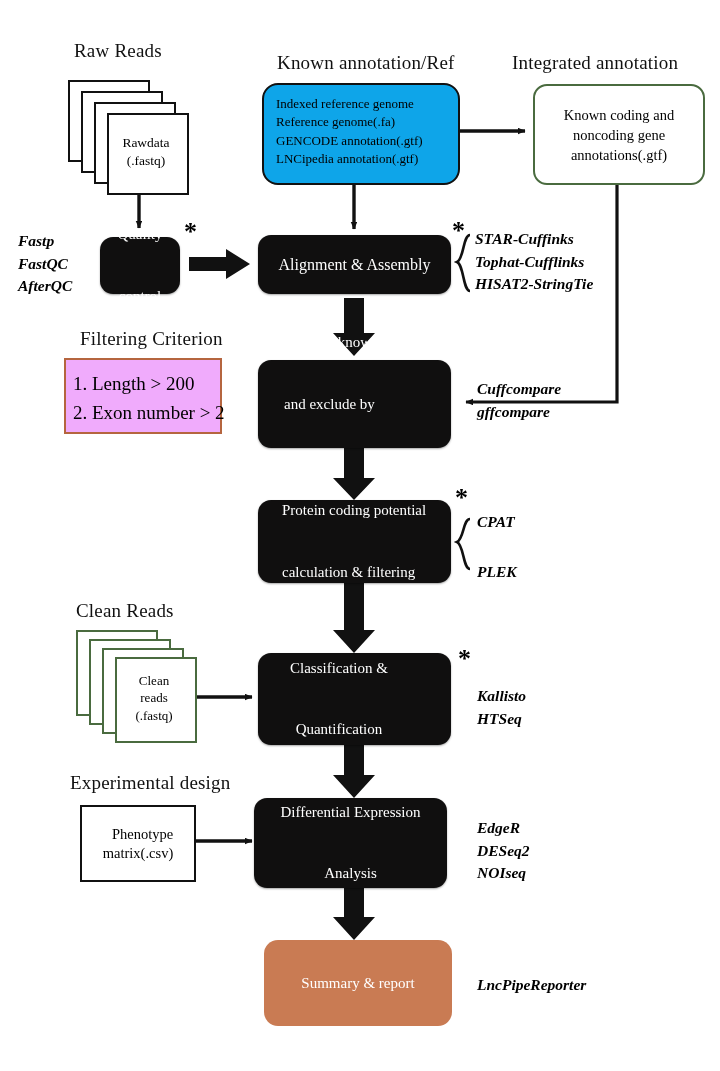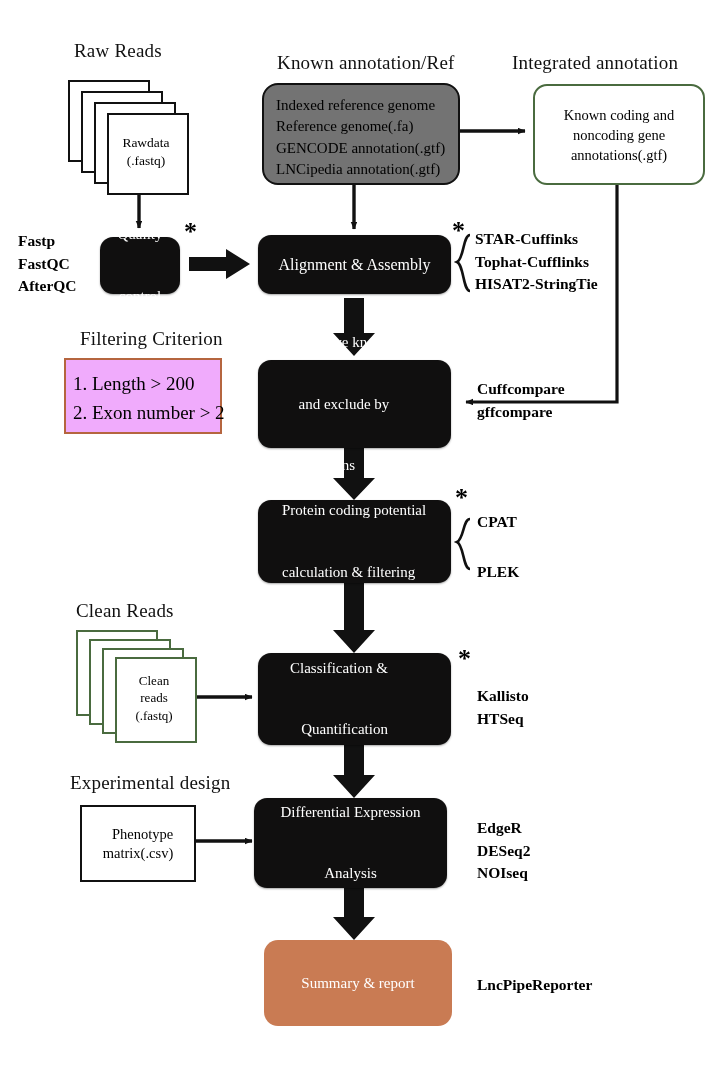--- a/index.html
+++ b/index.html
@@ -26,22 +26,22 @@
   .proc span{display:block;padding:12px 10px;}
 
   
   .whitebox{
     position:absolute;background:#fff;border:2px solid #111;
     display:flex;align-items:center;justify-content:center;text-align:center;
     font-family:"Liberation Serif",serif;line-height:1.3;
   }
 
   .annotbox{
-    position:absolute;background:#737373;border:2px solid #111;border-radius:16px;
-    padding:10px 12px;font-family:"Liberation Serif",serif;font-size:15px;
+    position:absolute;background:#0ea5e9;border:2px solid #111;border-radius:16px;
+    padding:10px 12px;font-family:"Liberation Serif",serif;font-size:13px;
     line-height:1.42;text-align:left;
   }
   .annotbox div{white-space:nowrap;}
 
   .greenbox{
     position:absolute;background:#fff;border:2px solid #4a6b3f;border-radius:14px;
     display:flex;align-items:center;justify-content:center;text-align:center;
     font-family:"Liberation Serif",serif;font-size:14.5px;line-height:1.38;
   }
 
@@ -63,21 +63,21 @@
   .sheet{position:absolute;background:#fff;border:2px solid #111;}
   .sheet.green{border-color:#4a6b3f;}
   .sheet-label{
     position:absolute;display:flex;align-items:center;justify-content:center;
     text-align:center;font-family:"Liberation Serif",serif;line-height:1.32;
   }
 
   
   .tools{
     position:absolute;font-family:"Liberation Serif",serif;
-    font-weight:bold;font-size:15.5px;line-height:1.46;
+    font-weight:bold;font-style:italic;font-size:15.5px;line-height:1.46;
     white-space:nowrap;color:#000;
   }
   .tools div{white-space:nowrap;}
 
   .star{
     position:absolute;font-family:"Liberation Serif",serif;
     font-size:26px;line-height:1;font-weight:bold;color:#000;
   }
 </style>
 </head>
@@ -205,21 +205,21 @@
     <div>STAR-Cuffinks</div>
     <div>Tophat-Cufflinks</div>
     <div>HISAT2-StringTie</div>
   </div>
 
   <div class="critbox" style="left:64px;top:358px;width:140px;height:52px;">
     <div>1. Length &gt; 200</div>
     <div>2. Exon number &gt; 2</div>
   </div>
 
-  <div class="proc" style="left:258px;top:360px;width:193px;height:88px;font-size:15px;text-align:left;justify-content:flex-end;">
+  <div class="proc" style="left:258px;top:360px;width:193px;height:88px;font-size:15px;text-align:left;justify-content:flex-start;">
     <span style="padding-left:16px;text-align:left;">
       <span>Remove known genes</span><br>
       <span>and exclude by</span><br>
       <span>criterions</span>
     </span>
   </div>
   <div class="tools" style="left:477px;top:378px;">
     <div>Cuffcompare</div>
     <div>gffcompare</div>
   </div>
@@ -246,21 +246,21 @@
     <div class="sheet-label" style="left:39px;top:27px;width:78px;height:82px;font-size:13px;">
       <div>
         <div>Clean</div>
         <div>reads</div>
         <div>(.fastq)</div>
       </div>
     </div>
   </div>
 
   <div class="proc" style="left:258px;top:653px;width:193px;height:92px;font-size:15px;text-align:left;justify-content:flex-start;">
-    <span style="padding-left:22px;text-align:right;">
+    <span style="padding-left:22px;text-align:center;">
       <span>Classification &amp;</span><br>
       <span>Quantification</span>
     </span>
   </div>
   <div class="star" style="left:458px;top:646px;">*</div>
   <div class="tools" style="left:477px;top:685px;">
     <div>Kallisto</div>
     <div>HTSeq</div>
   </div>
 

